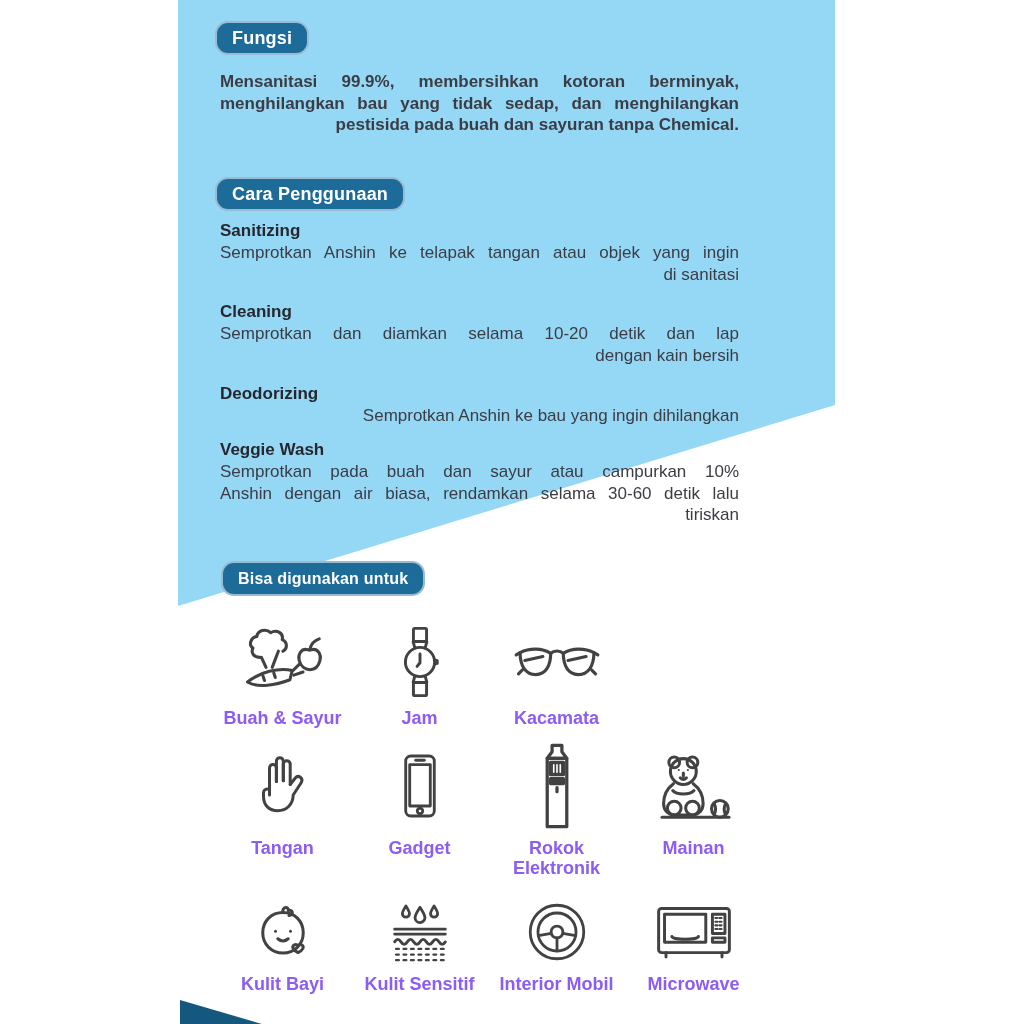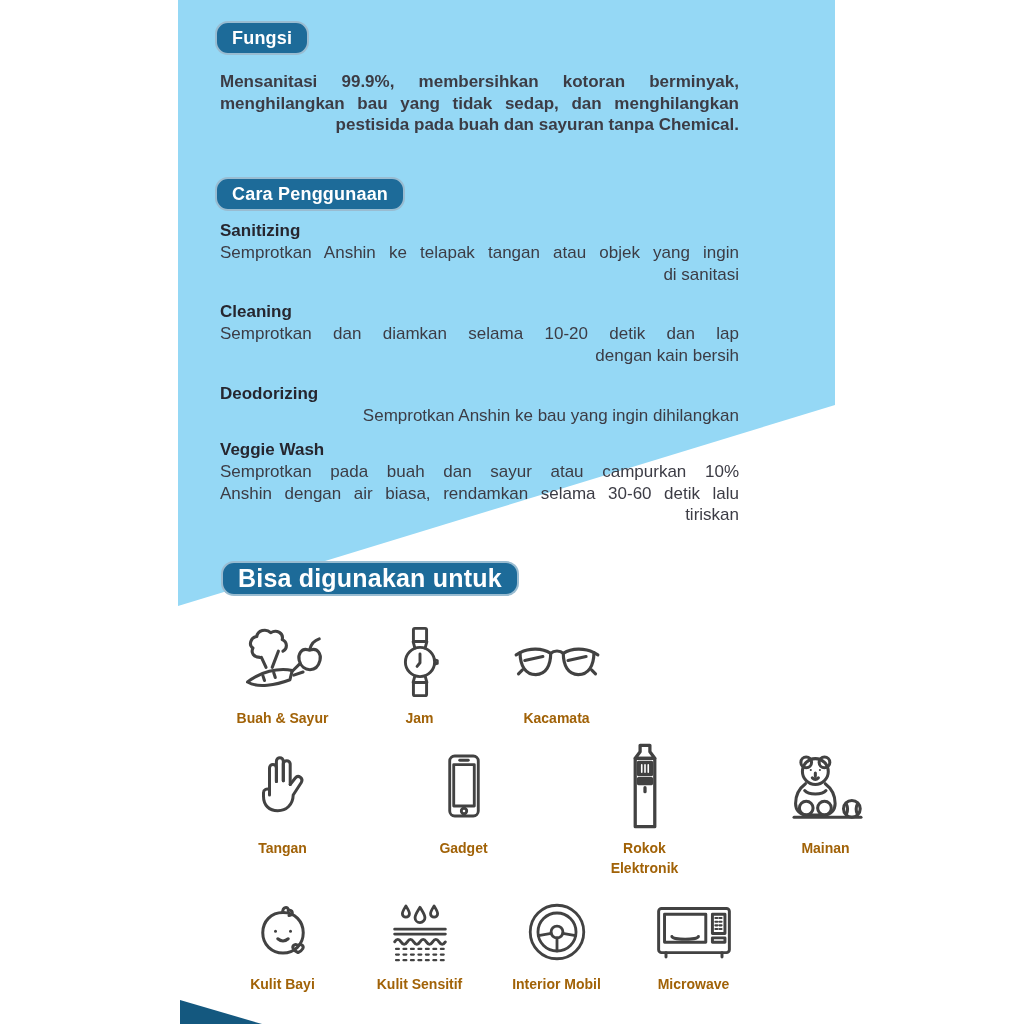--- a/index.html
+++ b/index.html
@@ -15,40 +15,40 @@
     position:absolute;inset:0;background:#14587f;
     clip-path:polygon(180px 1000px, 262px 1024px, 180px 1024px);
   }
   .badge{
     position:absolute;background:#1d6b99;color:#ffffff;font-weight:bold;
     border-radius:13px;padding:4px 15px;font-size:18px;letter-spacing:.2px;
     border:2px solid rgba(255,255,255,.55);white-space:nowrap;line-height:22px;
   }
   .badge-fungsi{left:215px;top:21px;}
   .badge-cara{left:215px;top:177px;}
-  .badge-bisa{left:221px;top:561px;font-size:25px;line-height:23px;}
+  .badge-bisa{left:221px;top:561px;font-size:16px;line-height:23px;}
   .textblock{
     position:absolute;left:220px;width:519px;color:#3c3c45;font-size:17px;
     line-height:21.5px;
   }
   .tb-fungsi{top:71px;font-weight:bold;}
   .jl{text-align:justify;text-align-last:justify;}
   .ll{text-align:right;}
   .step-title{font-weight:bold;color:#26262f;line-height:22px;}
   .step0{top:220px;} .step1{top:301px;} .step2{top:383px;} .step3{top:439px;}
   .grid-row{
     position:absolute;left:214px;width:548px;display:grid;
     grid-template-columns:repeat(4,137px);
   }
-  .row1{top:620px;} .row2{top:738px;gap:44px;} .row3{top:894px;}
+  .row1{top:620px;} .row2{top:738px;} .row3{top:894px;}
   .cell{display:flex;flex-direction:column;align-items:center;}
   .icon-box{display:flex;align-items:center;justify-content:center;width:100%;}
   .row1 .icon-box{height:84px;} .row2 .icon-box{height:96px;} .row3 .icon-box{height:76px;}
   .cell-label{
-    font-weight:bold;font-size:14px;color:#a16207;text-align:center;
+    font-weight:bold;font-size:18px;color:#8b5cf6;text-align:center;
     line-height:20px;margin-top:4px;white-space:pre-line;
   }
   svg.icon{stroke:#424242;fill:none;stroke-width:2;stroke-linecap:round;stroke-linejoin:round;}
 </style>
 </head>
 <body>
 
 <div>
   <div class="bg-blue"></div>
   <div class="bg-wedge"></div>

